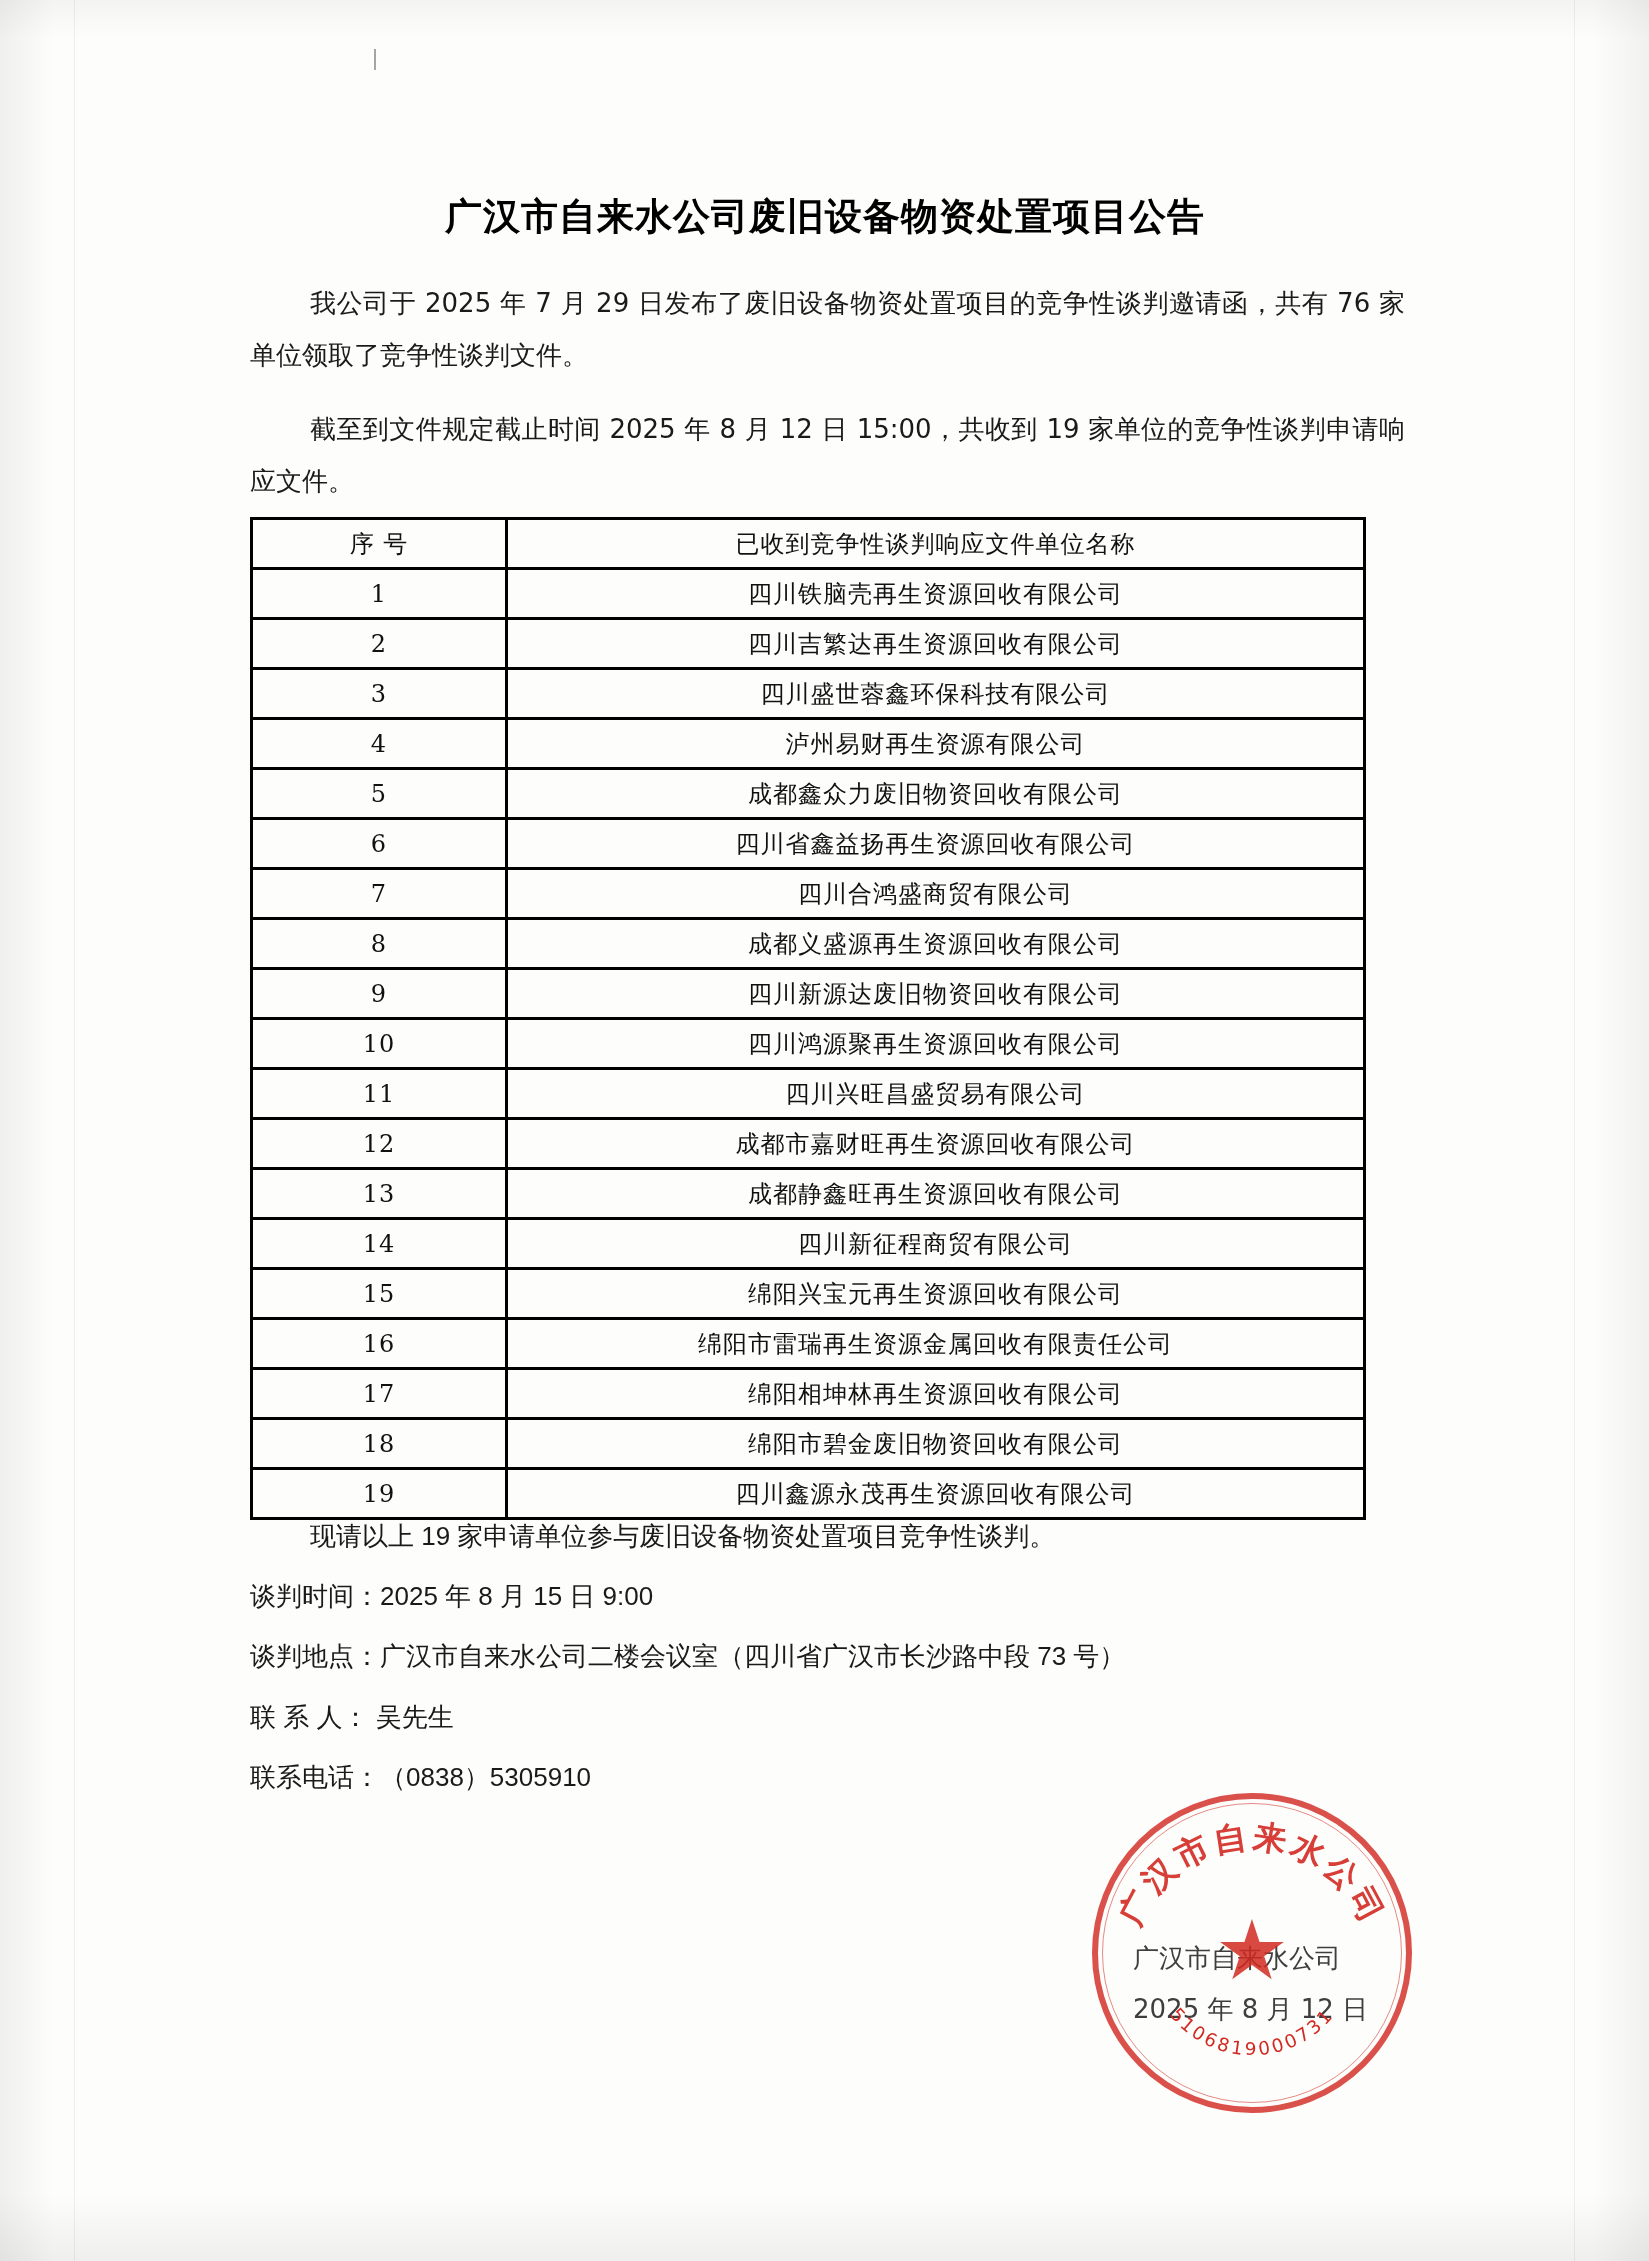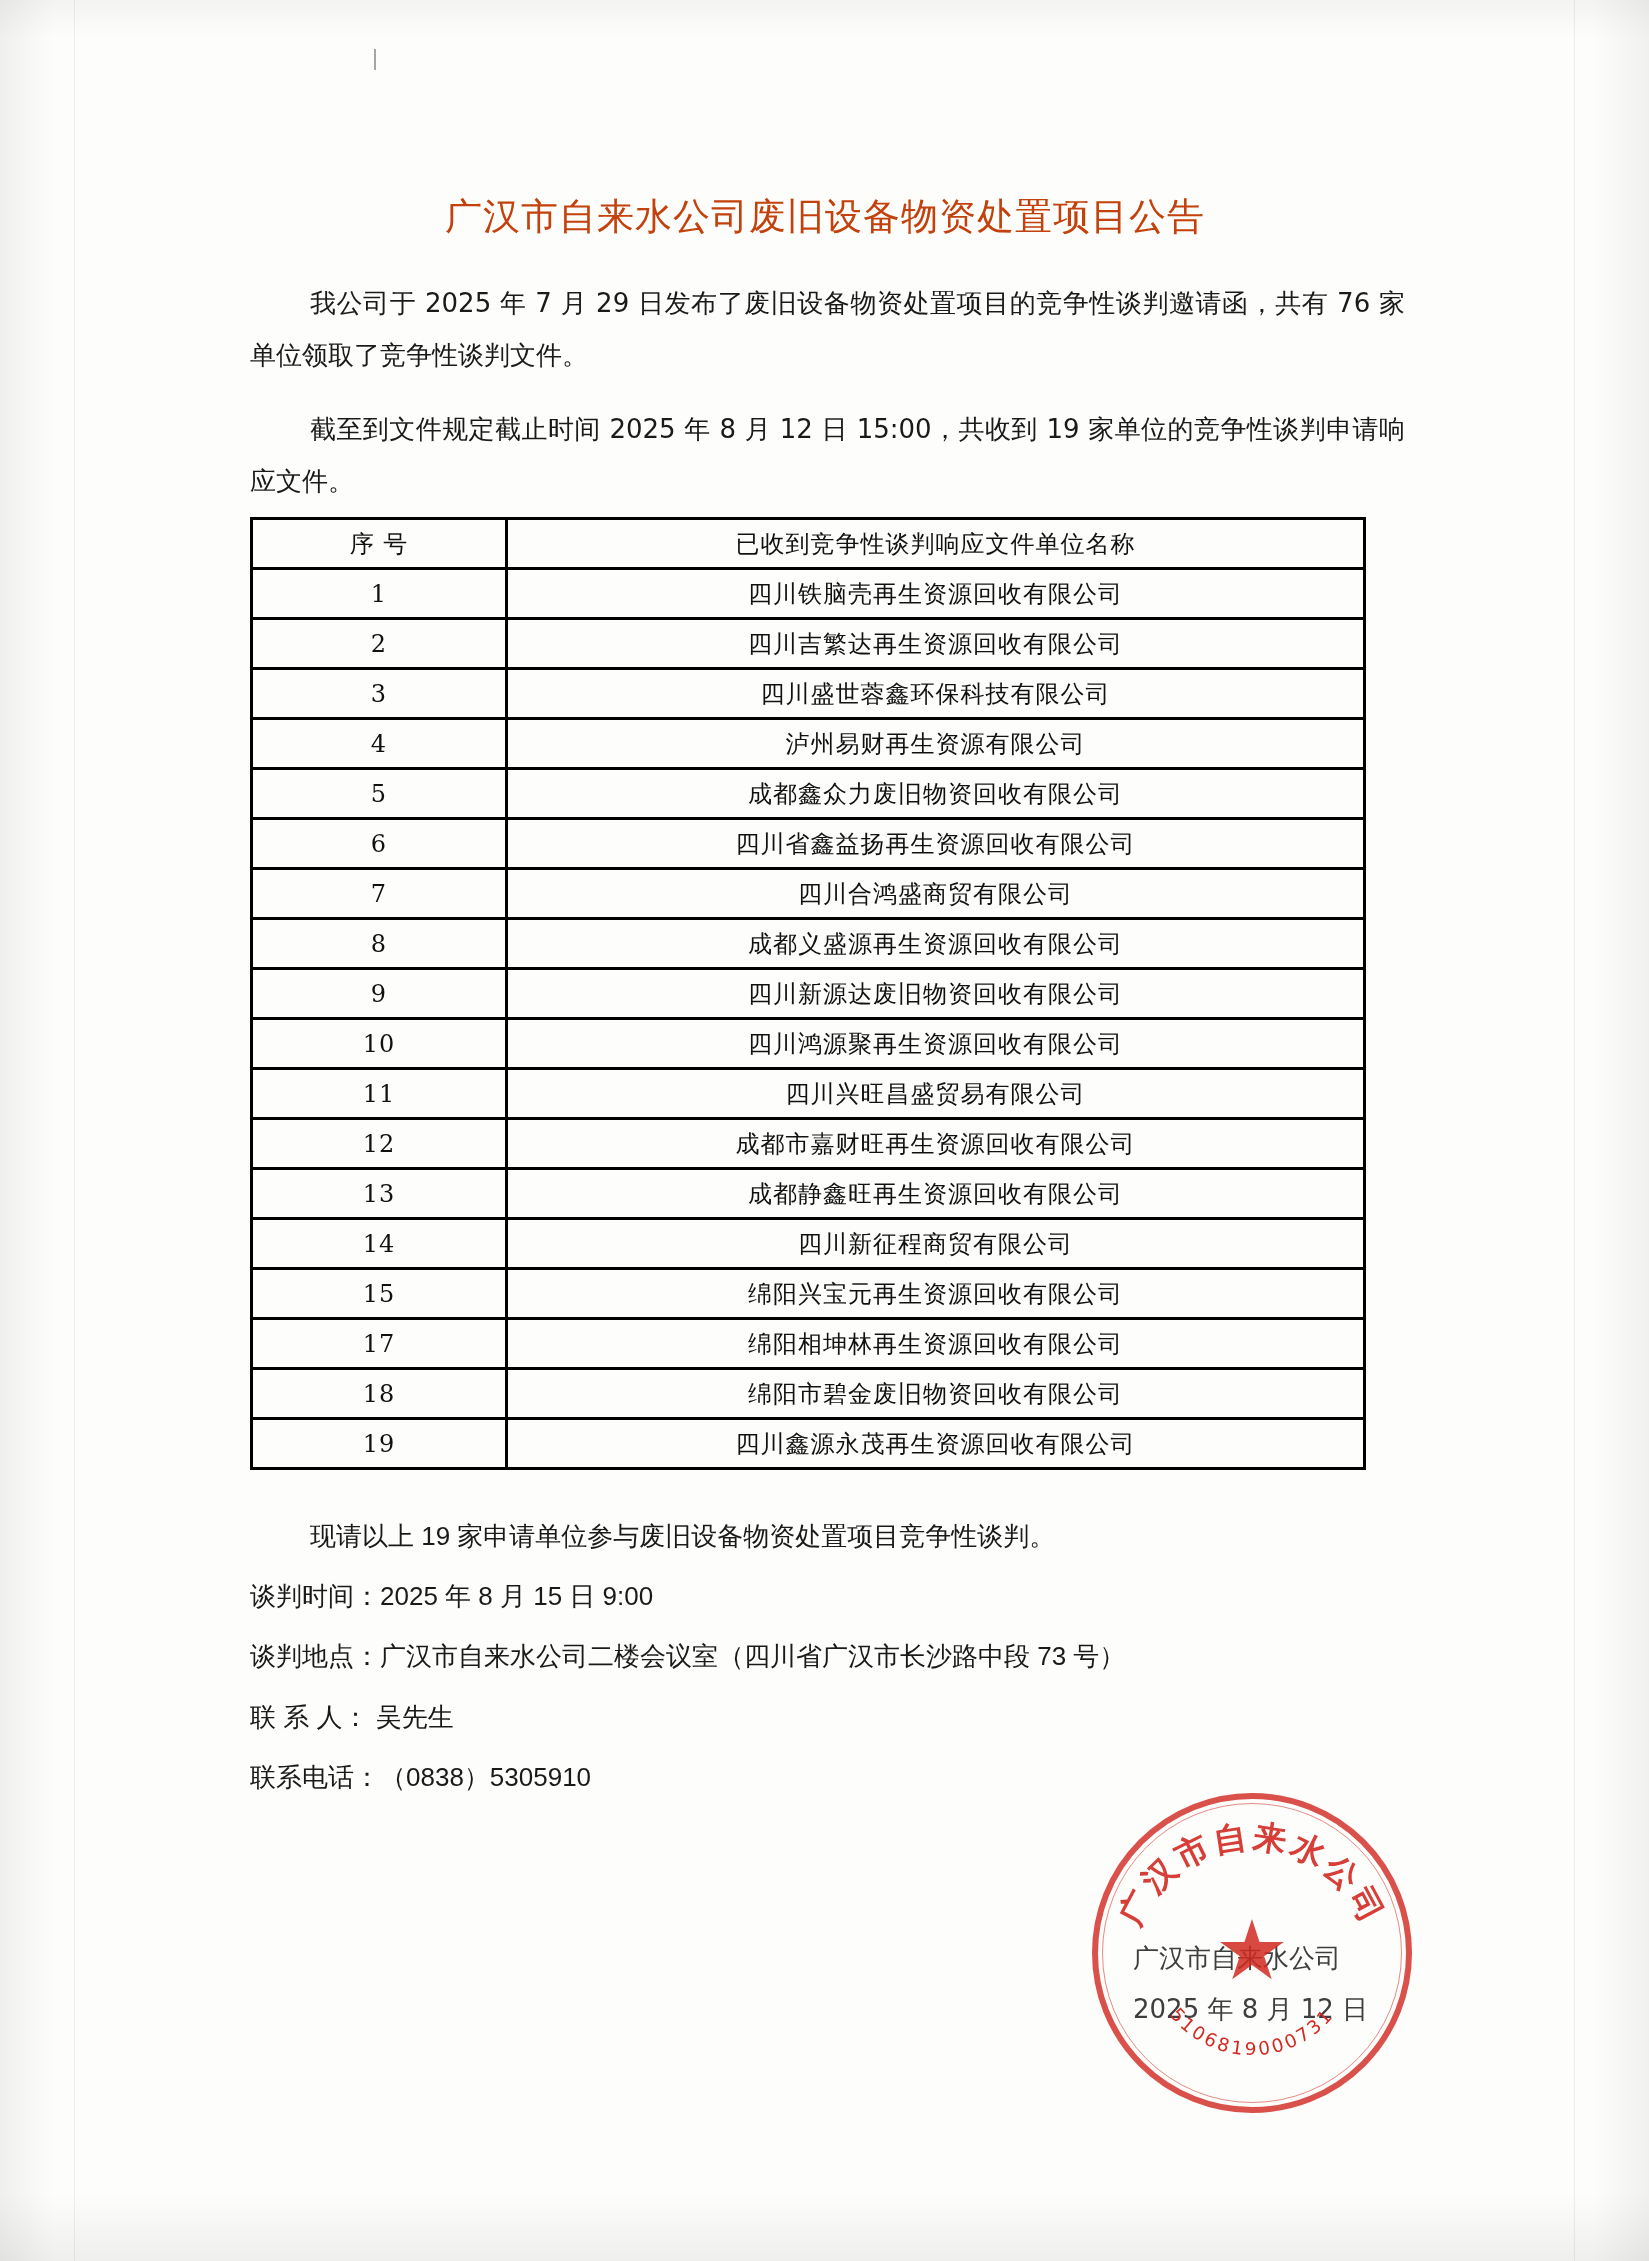--- a/index.html
+++ b/index.html
@@ -43,24 +43,24 @@
     width: 1650px;
     height: 2262px;
   }
   .doc-title {
     position: absolute;
     left: 0;
     right: 0;
     top: 192px;
     text-align: center;
     font-family: "DejaVu Sans", "Liberation Sans", sans-serif;
-    font-weight: normal;
+    font-weight: bold;
     font-size: 37px;
     letter-spacing: 1px;
-    color: #c2410c;
+    color: #000000;
   }
   .para {
     position: absolute;
     font-size: 26px;
     line-height: 52px;
     color: #1a1a1a;
     font-family: "DejaVu Sans", "Liberation Sans", sans-serif;
   }
   .para.p1 {
     left: 250px;
@@ -265,20 +265,24 @@
           <td class="col-no">13</td>
           <td>成都静鑫旺再生资源回收有限公司</td>
         </tr>
         <tr>
           <td class="col-no">14</td>
           <td>四川新征程商贸有限公司</td>
         </tr>
         <tr>
           <td class="col-no">15</td>
           <td>绵阳兴宝元再生资源回收有限公司</td>
+        </tr>
+        <tr>
+          <td class="col-no">16</td>
+          <td>绵阳市雷瑞再生资源金属回收有限责任公司</td>
         </tr>
         <tr>
           <td class="col-no">17</td>
           <td>绵阳相坤林再生资源回收有限公司</td>
         </tr>
         <tr>
           <td class="col-no">18</td>
           <td>绵阳市碧金废旧物资回收有限公司</td>
         </tr>
         <tr>

